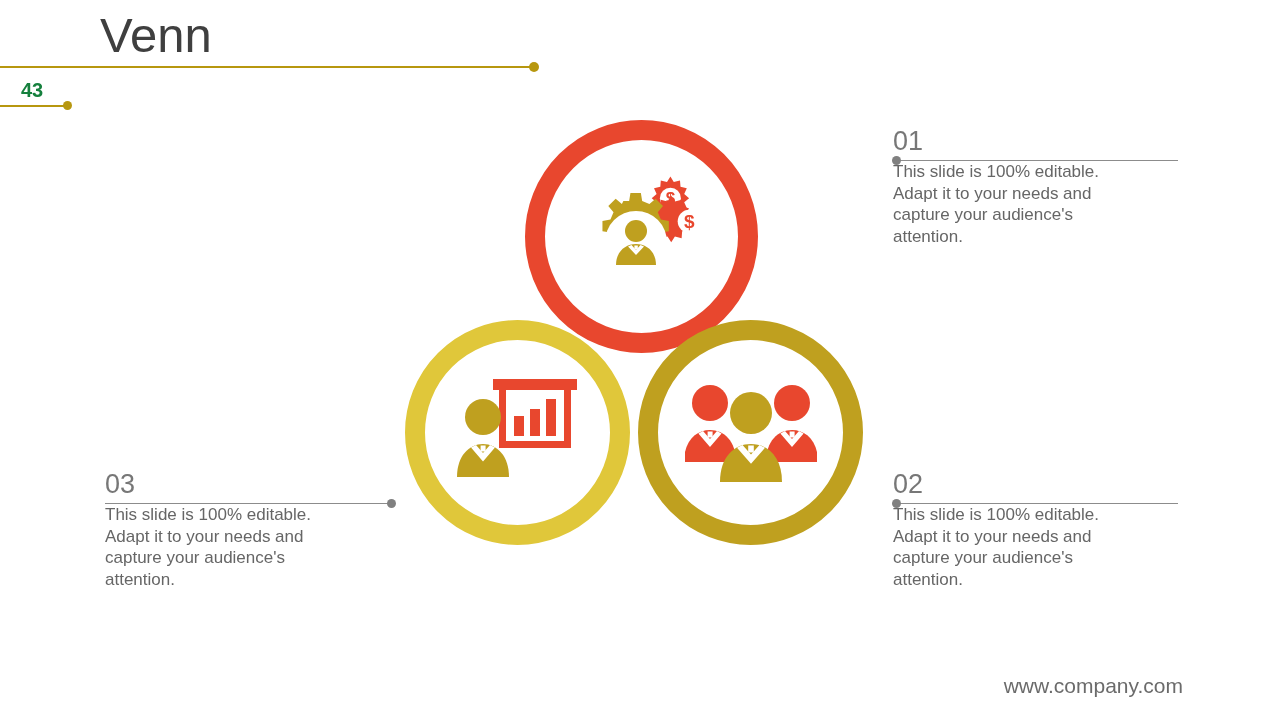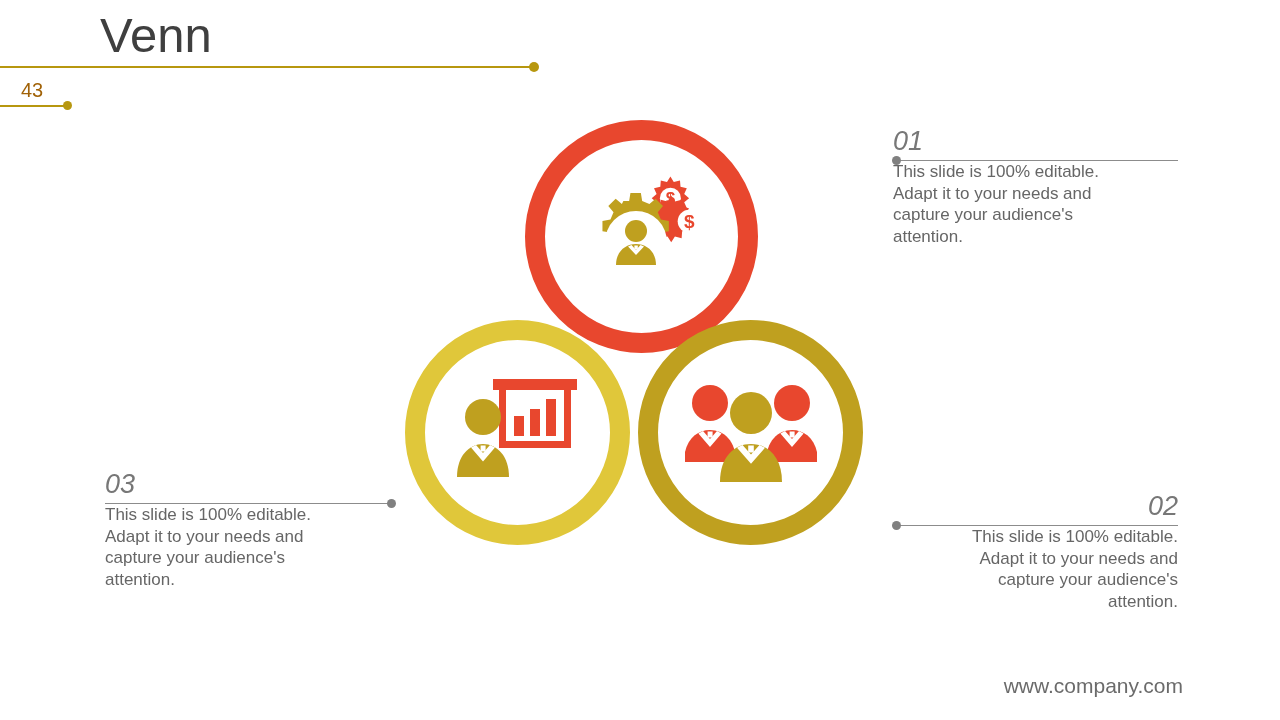--- a/index.html
+++ b/index.html
@@ -24,21 +24,21 @@
   .title-rule{
     position:absolute;left:0px;top:66px;width:533px;height:2px;
     background:#b7970f;
   }
   .title-rule-dot{
     position:absolute;left:529px;top:62px;width:10px;height:10px;
     border-radius:50%;background:#b7970f;
   }
   .page-number{
     position:absolute;left:21px;top:78px;
-    font-size:20px;font-weight:normal;color:#a16207;line-height:24px;
+    font-size:20px;font-weight:bold;color:#15803d;line-height:24px;
   }
   .number-rule{
     position:absolute;left:0px;top:105px;width:67px;height:2px;
     background:#b7970f;
   }
   .number-rule-dot{
     position:absolute;left:63px;top:101px;width:9px;height:9px;
     border-radius:50%;background:#b7970f;
   }
 
@@ -64,38 +64,38 @@
   .fill-right{left:263px;top:225px;width:185px;height:185px;z-index:2;}
 
   .icon-slot{position:absolute;z-index:4;display:flex;align-items:center;justify-content:center;}
   .icon-top{left:180px;top:55px;width:135px;height:135px;}
   .icon-left{left:60px;top:258px;width:128px;height:110px;}
   .icon-right{left:290px;top:262px;width:132px;height:108px;}
 
   
   .block{position:absolute;}
   .block-num{
-    font-size:27px;color:#777777;font-weight:400;line-height:32px;font-style:italic;
+    font-size:27px;color:#777777;font-weight:400;line-height:32px;
   }
   .block-rule{
     height:1px;background:#8c8c8c;position:relative;margin-top:3px;
   }
   .block-dot{
     position:absolute;top:-4px;width:9px;height:9px;border-radius:50%;
     background:#808080;
   }
   .block-dot.left{left:-1px;}
   .block-dot.right{right:-1px;}
   .block-body{
     font-size:17px;line-height:21.5px;color:#666666;
     white-space:pre-line;
   }
 
   #block-01{left:893px;top:125px;width:285px;}
-  #block-02{left:893px;top:490px;width:285px;text-align:right;}
+  #block-02{left:893px;top:468px;width:285px;}
   #block-03{left:105px;top:468px;width:290px;}
 
   
   .footer-url{
     position:absolute;right:97px;top:676px;
     font-size:21px;color:#6b6b6b;line-height:20px;
   }
 </style>
 </head>
 <body>

